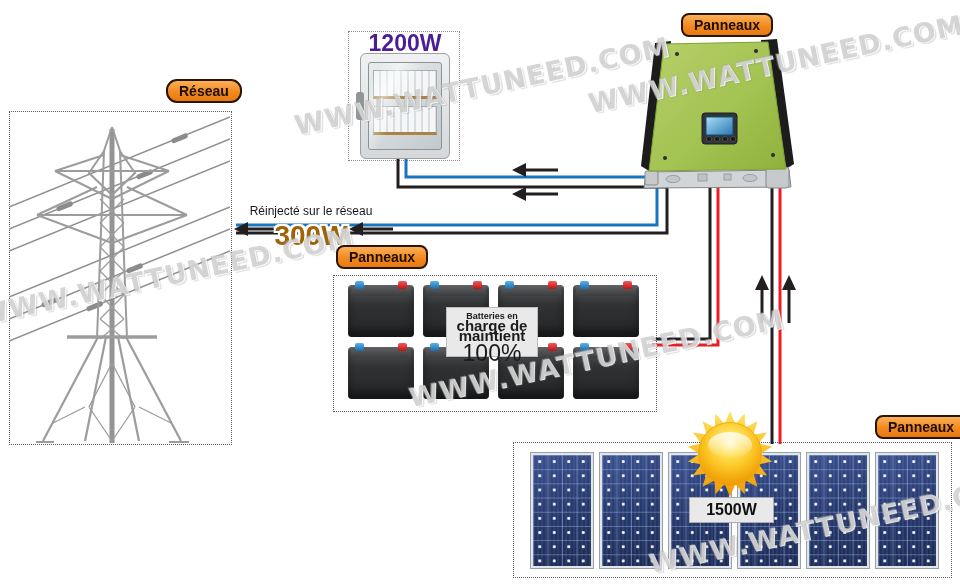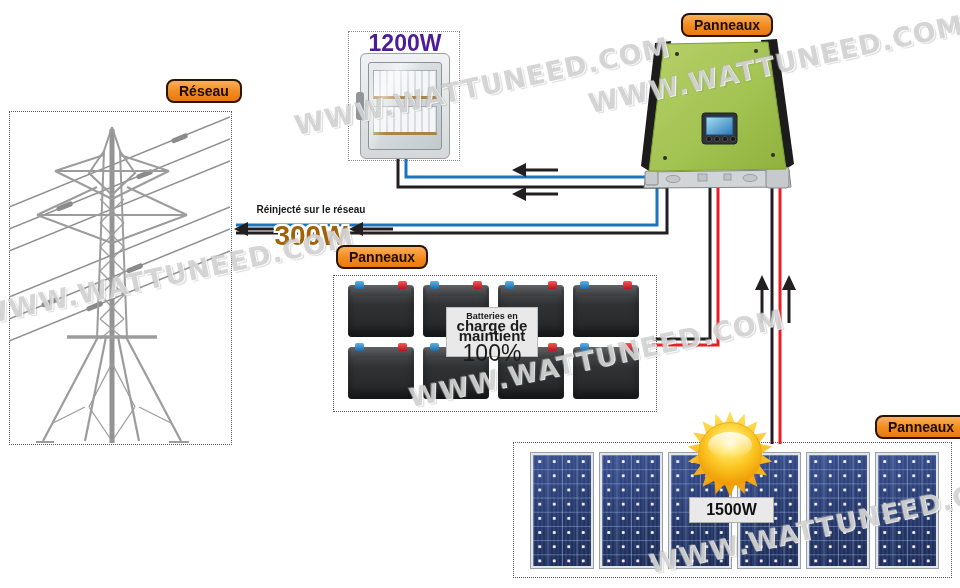--- a/index.html
+++ b/index.html
@@ -3,21 +3,21 @@
 <meta charset="utf-8">
 <style>
   html,body{margin:0;padding:0;background:#fff;}
   .canvas{position:relative;width:960px;height:588px;background:#ffffff;overflow:hidden;
           font-family:"Liberation Sans",sans-serif;}
   
   .tag{position:absolute;z-index:70;background:linear-gradient(#fbb05a,#f28a1e 55%,#e87911);
        border:2px solid #2a1402;border-radius:8px;color:#1c0d00;font-weight:bold;
        font-size:14px;padding:2px 11px;white-space:nowrap;}
   .tag-coffret{left:341px;top:4px;}
-  .tag-reseau{left:166px;top:79px;}
+  .tag-reseau{left:166px;top:79px;border-radius:11px;}
   .tag-onduleur{left:681px;top:13px;}
   .tag-batteries{left:336px;top:245px;}
   .tag-panneaux{left:875px;top:415px;}
   
   .zone{position:absolute;border:1px dotted #5a5a5a;z-index:5;}
   .zone-pylon{left:9px;top:111px;width:221px;height:332px;}
   .zone-coffret{left:348px;top:31px;width:110px;height:128px;border-color:#8a8a8a;}
   .zone-batteries{left:333px;top:275px;width:322px;height:135px;}
   .zone-panels{left:513px;top:442px;width:437px;height:134px;}
   
@@ -29,21 +29,21 @@
   .wm2{left:298px;top:110px;}
   .wm3{left:592px;top:88px;}
   .wm4{left:412px;top:382px;}
   .wm5{left:652px;top:548px;}
   
   .wires{position:absolute;left:0;top:0;z-index:10;}
   
   .halo{text-shadow:-2px -2px 0 #fff,2px -2px 0 #fff,-2px 2px 0 #fff,2px 2px 0 #fff,
         0 -2px 0 #fff,0 2px 0 #fff,-2px 0 0 #fff,2px 0 0 #fff;}
   .grid-caption{position:absolute;left:230px;top:204px;width:162px;text-align:center;z-index:40;
-        font-size:10px;font-weight:bold;color:#171717;}
+        font-size:12px;font-weight:normal;color:#171717;}
   .grid-power{position:absolute;left:230px;top:220px;width:162px;text-align:center;z-index:40;
         font-size:28px;font-weight:bold;color:#a16207;letter-spacing:0px;}
   .coffret-power{position:absolute;left:350px;top:30px;width:110px;text-align:center;z-index:40;
         font-size:23px;font-weight:bold;color:#4c1d95;}
   .panel-power{position:absolute;left:689px;top:497px;width:85px;height:26px;z-index:42;
         background:#e9e9e9;border:1px solid #adadad;box-sizing:border-box;text-align:center;
         font-size:16px;line-height:24px;font-weight:bold;color:#111;}
   .battery-status{position:absolute;left:446px;top:307px;width:92px;height:50px;z-index:42;
         background:#e9e9e9;border:1px solid #bdbdbd;box-sizing:border-box;text-align:center;color:#1b1b1b;}
   .battery-status .s1{font-size:9px;font-weight:bold;line-height:10px;margin-top:3px;}

